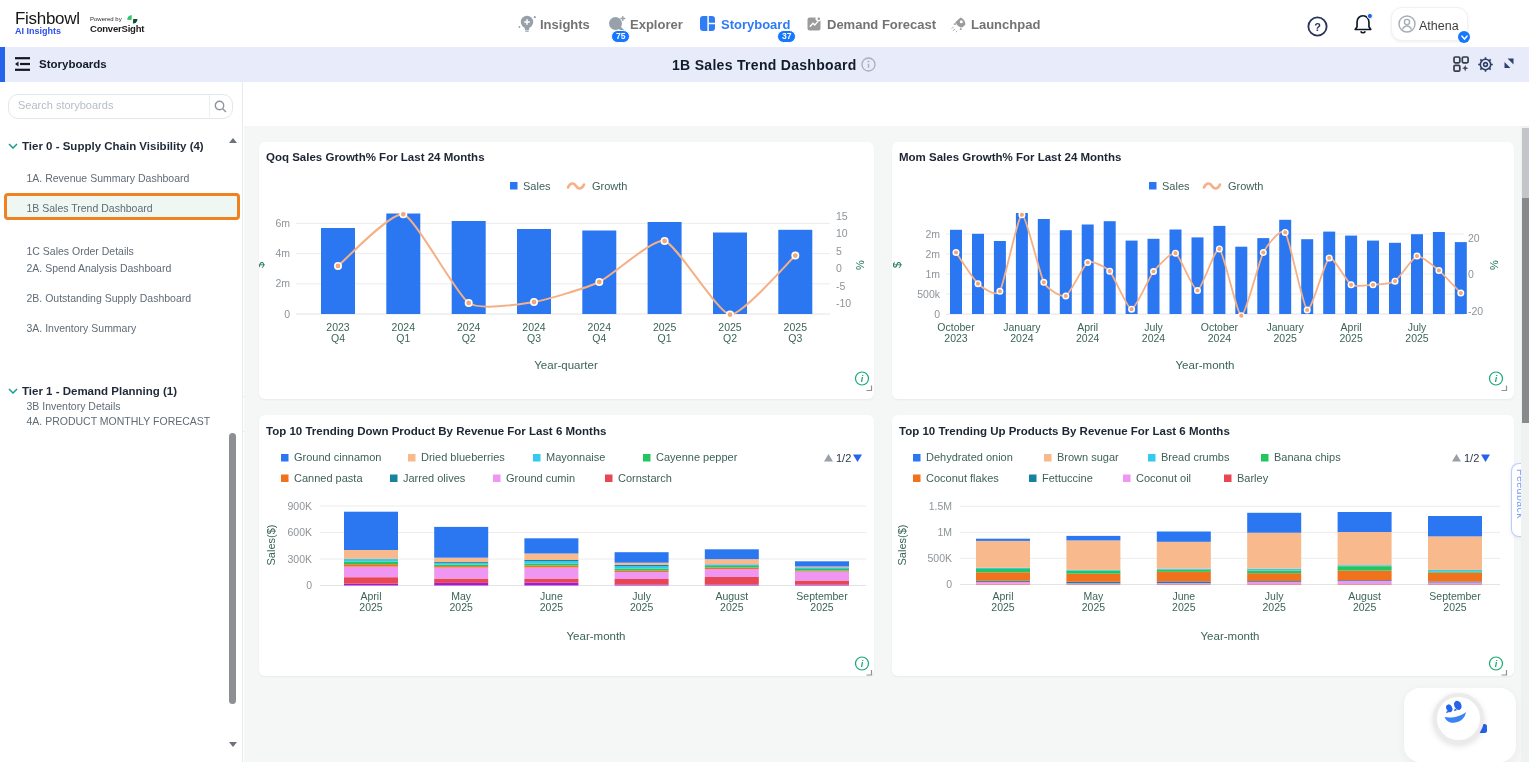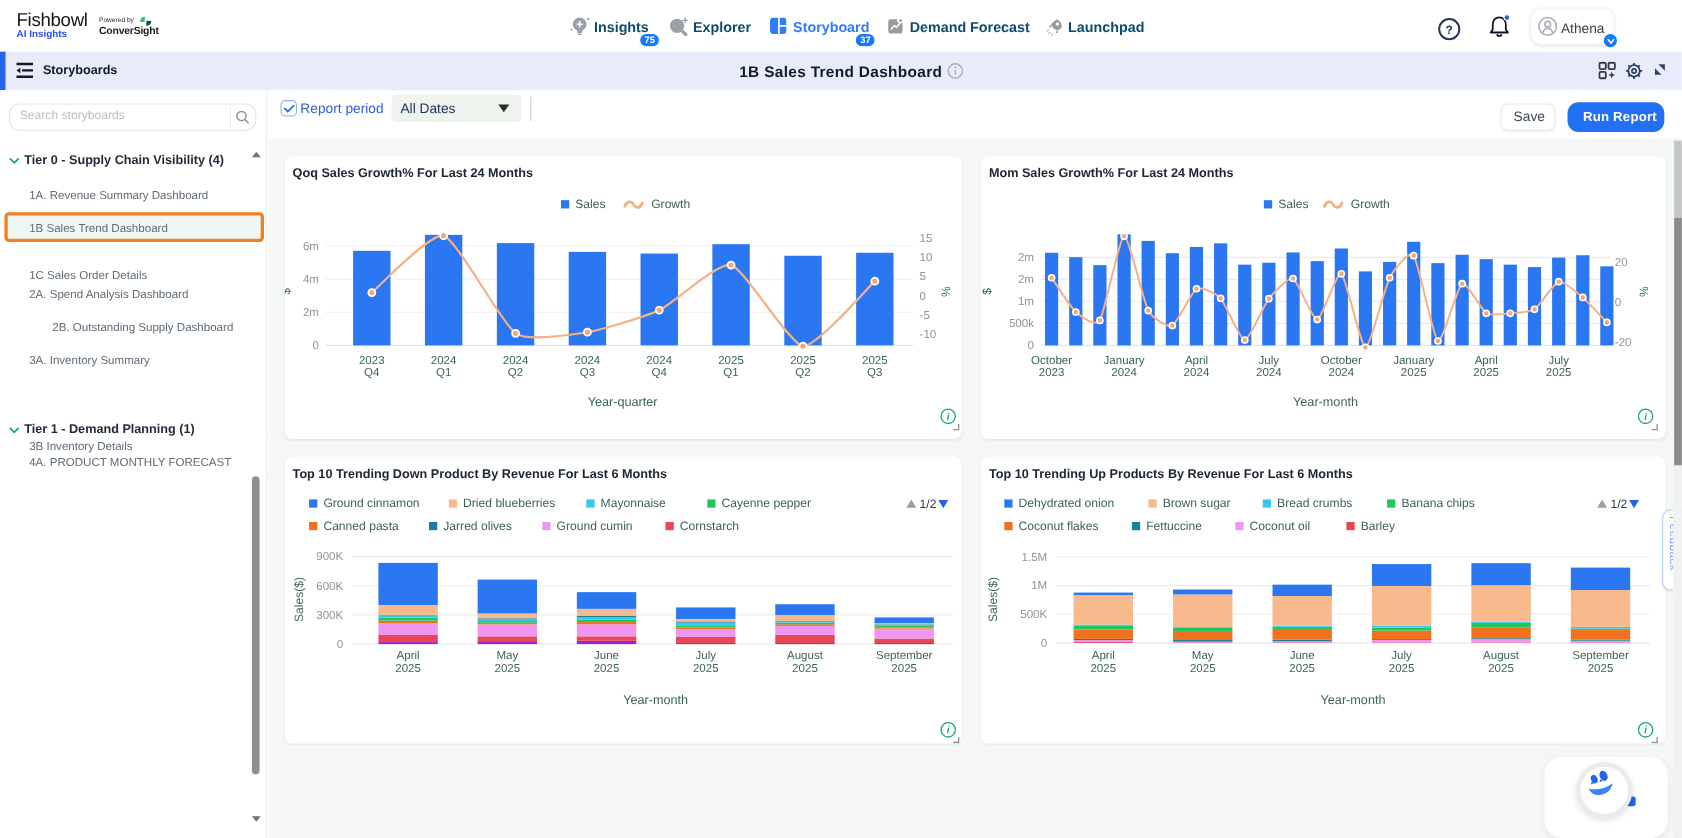--- a/index.html
+++ b/index.html
@@ -3,21 +3,21 @@
 <meta charset="utf-8">
 <style>
 * { margin:0; padding:0; box-sizing:border-box; }
 html,body { width:1529px; height:762px; overflow:hidden; font-family:"Liberation Sans",sans-serif; background:#fff; }
 .abs { position:absolute; }
 svg text { font-family:"Liberation Sans",sans-serif; }
 #page { position:relative; width:1529px; height:762px; }
 
 
 #topnav { position:absolute; left:0; top:0; width:1414px; height:47px; background:#fff; }
-.navitem { position:absolute; top:17px; font-size:13px; font-weight:bold; color:#0c4a6e; }
+.navitem { position:absolute; top:17px; font-size:13px; font-weight:bold; color:#737373; }
 .badge { position:absolute; background:#1677ff; color:#fff; font-size:8.5px; font-weight:bold; border-radius:8px; border:1.5px solid #fff; padding:1px 4px; line-height:9px; }
 
 
 #hdrbar { position:absolute; left:0; top:47px; width:1529px; height:35px; background:#e8ebf9; }
 #hdrbar .blueedge { position:absolute; left:0; top:0; width:4.5px; height:35px; background:#2563eb; }
 
 
 #toolbar { position:absolute; left:0; top:82px; width:1529px; height:44px; background:#fff; }
 
 
@@ -67,21 +67,21 @@
     <path d="M2.8,9.8 L6,6.2 L7.8,8 L11,4.4" stroke="#fff" stroke-width="1.4" fill="none"></path>
   </svg>
   <svg class="abs" style="left:950px;top:15px" width="18" height="18" viewBox="0 0 18 18">
     <path d="M10.5,2.5 C13.5,3.5 15.5,6.5 15.3,9.8 L12.2,12.5 C9,12.3 6.3,10 5.5,7 Z" fill="#9b9b9b"></path>
     <path d="M5.8,7.5 L3.2,9.2 L5.6,10.2 Z M10.8,12.3 L9.5,15.2 L12,14.5 Z" fill="#9b9b9b"></path>
     <circle cx="11.3" cy="6.8" r="1.5" fill="#fff"></circle>
     <path d="M1.5,13.5 L3.5,12 M2.8,15.8 L5.2,14 M5.8,17.2 L7.2,15.8" stroke="#b0b0b0" stroke-width="1" fill="none"></path>
   </svg>
 
   <div class="navitem" style="left:540px;">Insights</div>
-  <div class="badge" style="left:581px;top:29.5px;">75</div>
+  <div class="badge" style="left:611px;top:29.5px;">75</div>
   <div class="navitem" style="left:630px;">Explorer</div>
   <div class="navitem" style="left:721px;color:#2f7bf6;">Storyboard</div>
   <div class="badge" style="left:777px;top:29.5px;">37</div>
   <div class="navitem" style="left:827px;">Demand Forecast</div>
   <div class="navitem" style="left:971px;">Launchpad</div>
 
   <svg class="abs" style="left:1307px;top:16px" width="21" height="21" viewBox="0 0 23 23">
     <circle cx="11.5" cy="11.5" r="10" fill="none" stroke="#29335c" stroke-width="2"></circle>
     <text x="11.5" y="16" text-anchor="middle" font-size="12" font-weight="bold" fill="#29335c">?</text>
   </svg>
@@ -131,55 +131,40 @@
       <circle cx="8.5" cy="8.5" r="1.9"></circle>
       <path d="M8.5,1.2 L8.5,3.3 M8.5,13.7 L8.5,15.8 M1.2,8.5 L3.3,8.5 M13.7,8.5 L15.8,8.5 M3.34,3.34 L4.82,4.82 M12.18,12.18 L13.66,13.66 M3.34,13.66 L4.82,12.18 M12.18,4.82 L13.66,3.34"></path>
     </g>
   </svg>
   <svg class="abs" style="left:1504px;top:10.5px" width="10" height="11" viewBox="0 0 10 11">
     <path d="M3.6,0.5 L9.5,0.5 L9.5,6.4 Z" fill="#2e4170"></path>
     <path d="M0.5,4.1 L0.5,10 L6.4,10 Z" fill="#2e4170"></path>
   </svg>
 </div>
 
-<div id="toolbar">
-  <div class="abs" style="left:254.5px;top:9px;width:15px;height:15px;background:#fff;border:1.5px solid #8cb2f8;border-radius:4.5px;"></div>
-  <svg class="abs" style="left:257.5px;top:13px" width="10" height="8" viewBox="0 0 10 8">
-        <path d="M1,3.8 L3.6,6.4 L9,1" stroke="#2c6ef2" stroke-width="1.7" fill="none" stroke-linecap="round"></path>
-      </svg>
-  <div class="abs" style="left:273px;top:9.5px;font-size:12.5px;color:#3660cf;">Report period</div>
-  <div class="abs" style="left:356px;top:4px;width:118px;height:25px;background:#eef3ee;border-radius:4px;"></div>
-  <div class="abs" style="left:364px;top:10px;font-size:12.5px;color:#24335c;">All Dates</div>
-  <div class="abs" style="left:453px;top:13px;width:0;height:0;border-left:5px solid transparent;border-right:5px solid transparent;border-top:7px solid #2c2c2c;"></div>
-  <div class="abs" style="left:482px;top:6px;width:1px;height:22px;background:#c9cdd4;"></div>
-  <div class="abs" style="left:1364px;top:12px;width:50px;height:24.5px;background:#fff;border:1px solid #e7e9ee;border-radius:7px;box-shadow:0 1px 2px rgba(0,0,0,.04);"></div>
-  <div class="abs" style="left:1376px;top:17px;font-size:12.5px;color:#3c4656;">Save</div>
-  <div class="abs" style="left:1425px;top:10.5px;width:88px;height:27px;background:#2270f4;border-radius:10px;"></div>
-  <div class="abs" style="left:1439px;top:17px;font-size:12px;font-weight:bold;color:#fff;letter-spacing:0.2px;">Run Report</div>
-</div>
 
 <div id="sidebar">
   <div class="abs" style="left:8px;top:12px;width:225px;height:24.5px;border:1px solid #e3e6ea;border-radius:10px;"></div>
   <div class="abs" style="left:18px;top:17px;font-size:11px;color:#b6bdc6;">Search storyboards</div>
   <div class="abs" style="left:209px;top:13px;width:1px;height:22px;background:#eceef1;"></div>
   <svg class="abs" style="left:214px;top:18px" width="13" height="13" viewBox="0 0 13 13">
     <circle cx="5.5" cy="5.5" r="4.2" fill="none" stroke="#8e959c" stroke-width="1.4"></circle>
     <line x1="8.7" y1="8.7" x2="12" y2="12" stroke="#8e959c" stroke-width="1.4"></line>
   </svg>
 
   <div class="abs" style="left:4px;top:111px;width:236px;height:27px;background:#eef7f1;border:3px solid #f08121;border-radius:4px;"></div>
   <svg class="abs" style="left:8px;top:61px" width="10" height="6" viewBox="0 0 10 6">
         <path d="M1,1 L5,5 L9,1" stroke="#12a08e" stroke-width="1.5" fill="none"></path>
       </svg>
       <div class="sgroup" style="top:58px;">Tier 0 - Supply Chain Visibility (4)</div>
   <div class="sitem" style="top:89.5px;">1A. Revenue Summary Dashboard</div>
   <div class="sitem" style="top:119.5px;">1B Sales Trend Dashboard</div>
   <div class="sitem" style="top:163px;">1C Sales Order Details</div>
   <div class="sitem" style="top:180px;">2A. Spend Analysis Dashboard</div>
-  <div class="sitem" style="top:210px;margin-left:21px;">2B. Outstanding Supply Dashboard</div>
+  <div class="sitem" style="top:210px;">2B. Outstanding Supply Dashboard</div>
   <div class="sitem" style="top:240px;">3A. Inventory Summary</div>
   <div class="sitem" style="top:270px;margin-top:48px;">3B Inventory Details</div>
   <svg class="abs" style="left:8px;top:306px" width="10" height="6" viewBox="0 0 10 6">
         <path d="M1,1 L5,5 L9,1" stroke="#12a08e" stroke-width="1.5" fill="none"></path>
       </svg>
       <div class="sgroup" style="top:303px;">Tier 1 - Demand Planning (1)</div>
   <div class="sitem" style="top:333px;">4A. PRODUCT MONTHLY FORECAST</div>
 
   <div class="abs" style="left:229px;top:56px;width:0;height:0;border-left:4.5px solid transparent;border-right:4.5px solid transparent;border-bottom:5.5px solid #6c727a;"></div>
   <div class="abs" style="left:229px;top:351px;width:7px;height:271px;background:#8d8f92;border-radius:4px;"></div>

